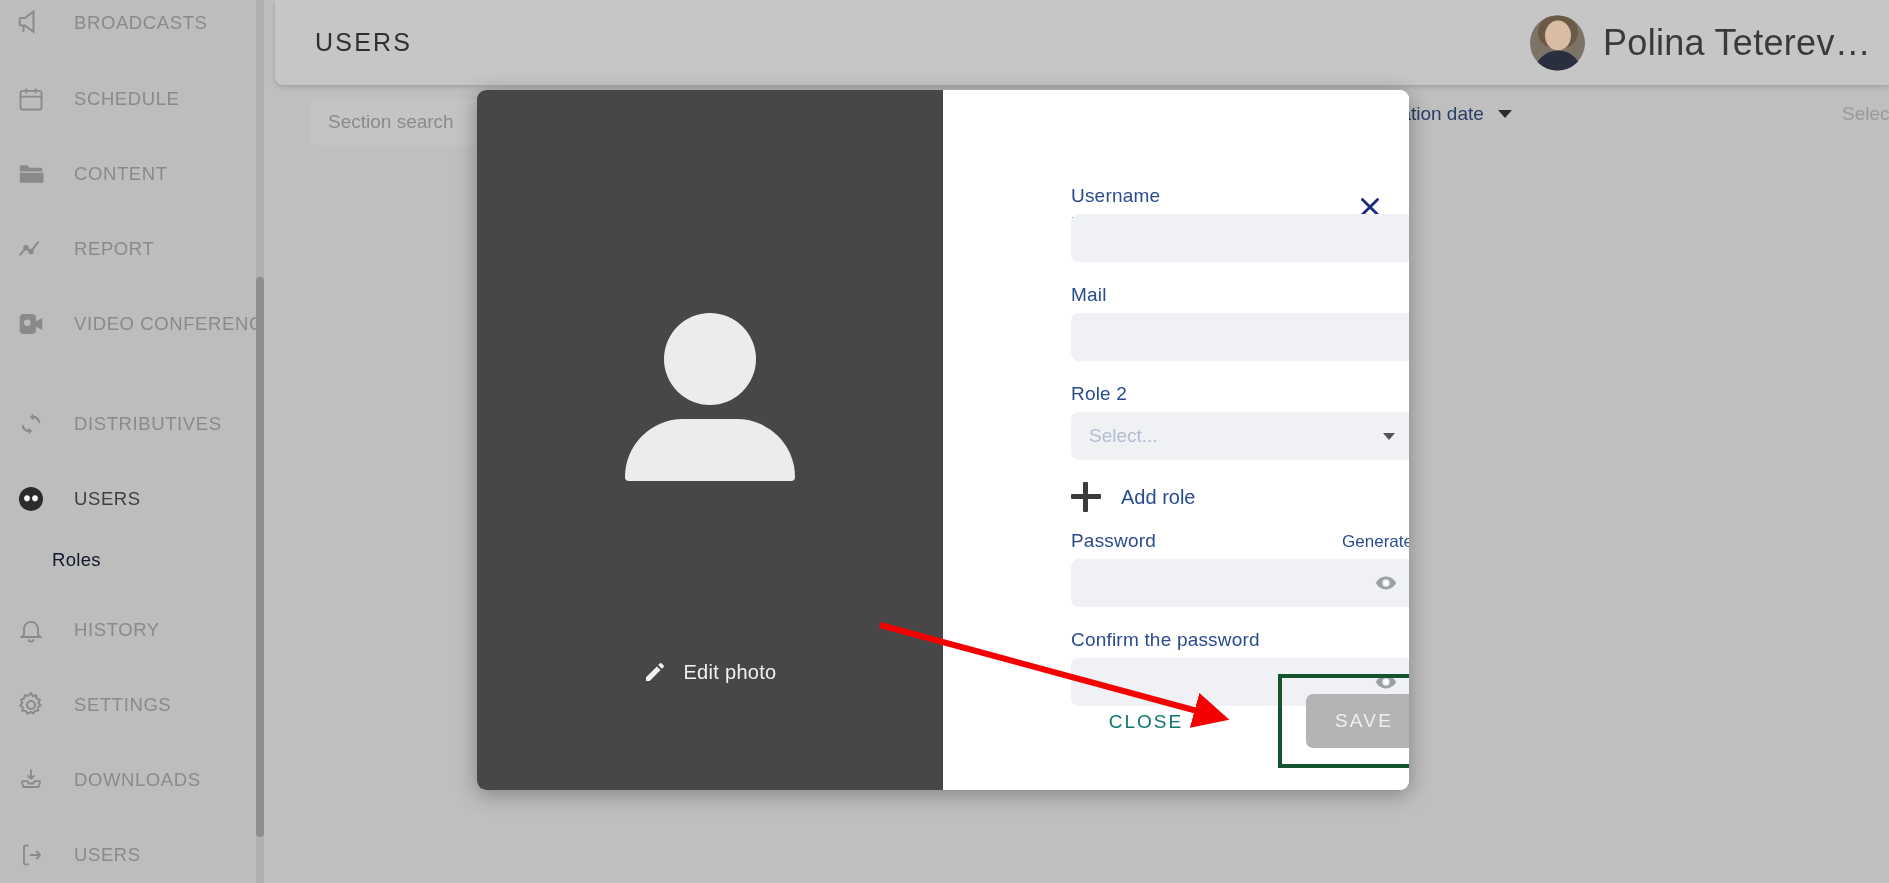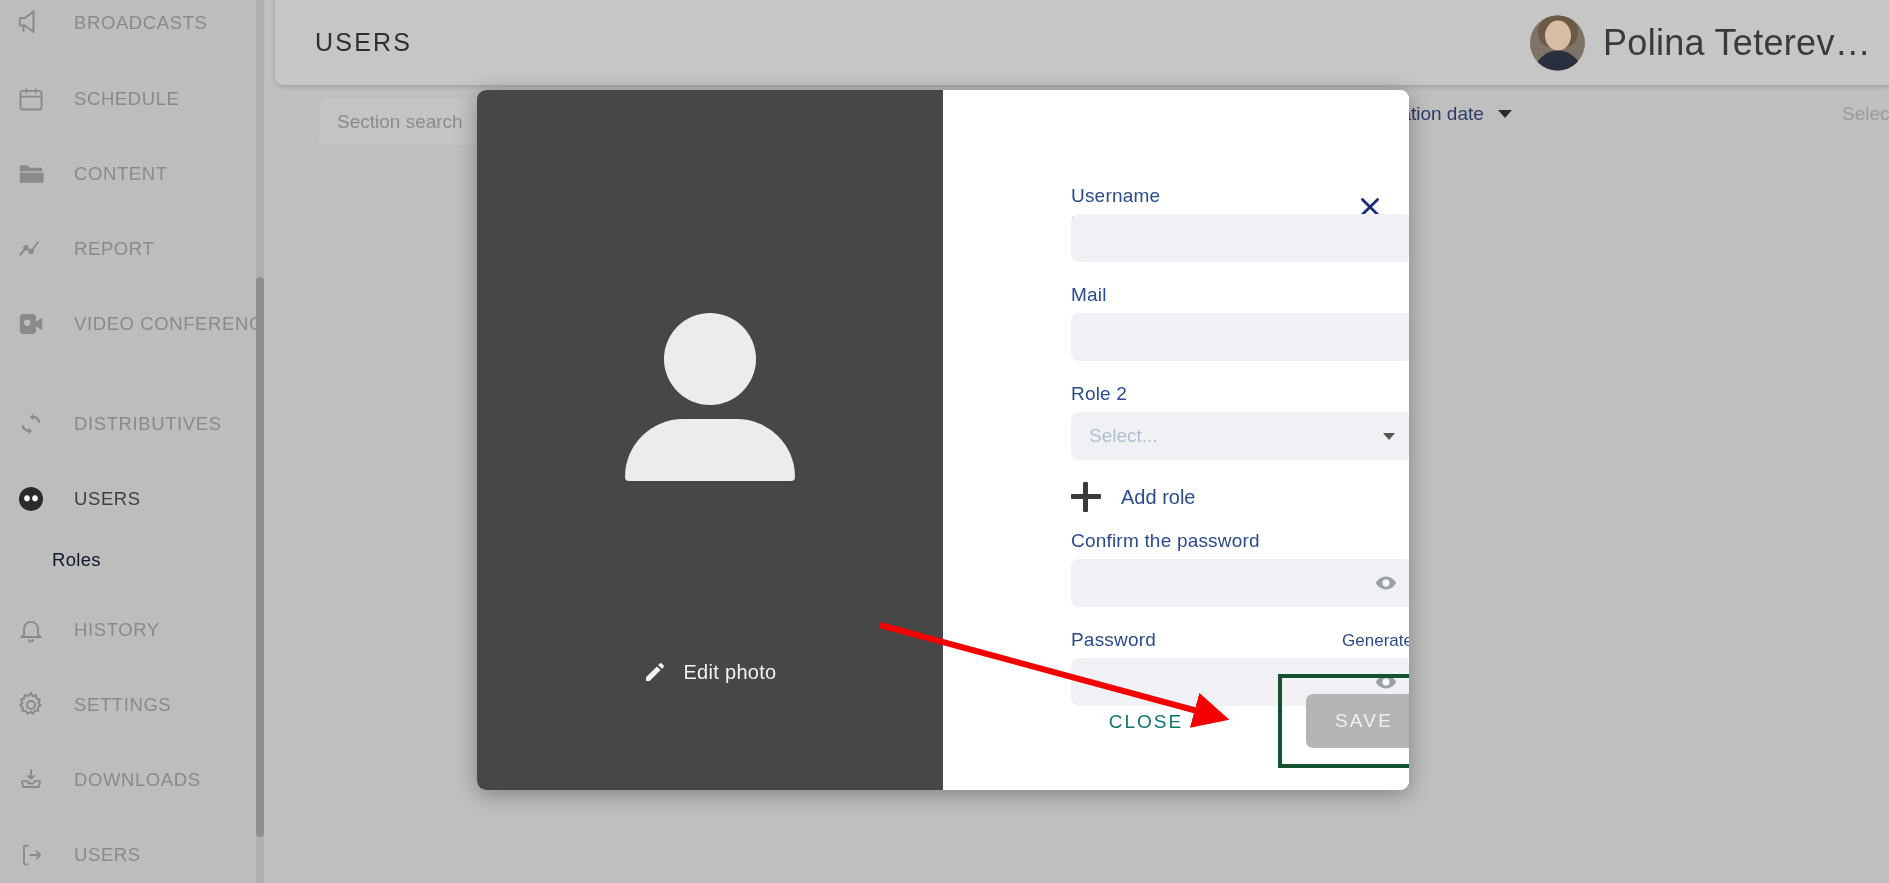--- a/index.html
+++ b/index.html
@@ -96,21 +96,21 @@
     margin-left: 18px; margin-right: 6px;
     font-size: 36px; color: #3a3a3a; font-weight: 400; letter-spacing: .3px;
     white-space: nowrap;
   }
 
   
   #toolbar {
     position: absolute; left: 0; top: 85px; right: 0; height: 74px;
   }
   #section-search {
-    position: absolute; left: 55px; top: 14px;
+    position: absolute; left: 46px; top: 14px;
     width: 228px; height: 46px;
     background: #c4c4c4; border: none; border-radius: 7px;
     padding: 0 18px;
     font-size: 19px; color: #8b8b8b;
     font-family: "Liberation Sans", sans-serif;
   }
   #section-search::placeholder { color: #8b8b8b; opacity: 1; }
   .tb-select {
     position: absolute; top: 18px;
     display: flex; align-items: center;
@@ -442,46 +442,46 @@
         <div class="field-label">Role 2</div>
         <div class="select-box">
           <span>Select...</span>
           <span class="caret"></span>
         </div>
       </div>
 
       <div id="add-role">
         <span class="plus"></span>
         <span class="label">Add role</span>
-      </div>
-
-      <div class="field-block">
-        <div class="field-label">Confirm the password</div>
-        <input class="field-input" type="password" value="" style="">
-        <span class="eye">
-          <svg width="22" height="22" viewBox="0 0 24 24" fill="#9aa0a6">
-            <path d="M12 5C6.5 5 2.2 9.2 1 12c1.2 2.8 5.5 7 11 7s9.8-4.2 11-7c-1.2-2.8-5.5-7-11-7zm0 11a4 4 0 110-8 4 4 0 010 8z"></path>
-            <circle cx="12" cy="12" r="2.1" fill="#ffffff"></circle>
-          </svg>
-        </span>
       </div>
 
       <div class="field-block">
         <div class="pwd-header">
           <span class="field-label" style="margin-bottom:0">Password</span>
           <span class="generate-link">Generate</span>
         </div>
         <input class="field-input" type="password" value="" style="">
         <span class="eye">
           <svg width="22" height="22" viewBox="0 0 24 24" fill="#9aa0a6">
             <path d="M12 5C6.5 5 2.2 9.2 1 12c1.2 2.8 5.5 7 11 7s9.8-4.2 11-7c-1.2-2.8-5.5-7-11-7zm0 11a4 4 0 110-8 4 4 0 010 8z"></path>
             <circle cx="12" cy="12" r="2.1" fill="#ffffff"></circle>
           </svg>
         </span>
       </div>
+
+      <div class="field-block">
+        <div class="field-label">Confirm the password</div>
+        <input class="field-input" type="password" value="" style="">
+        <span class="eye">
+          <svg width="22" height="22" viewBox="0 0 24 24" fill="#9aa0a6">
+            <path d="M12 5C6.5 5 2.2 9.2 1 12c1.2 2.8 5.5 7 11 7s9.8-4.2 11-7c-1.2-2.8-5.5-7-11-7zm0 11a4 4 0 110-8 4 4 0 010 8z"></path>
+            <circle cx="12" cy="12" r="2.1" fill="#ffffff"></circle>
+          </svg>
+        </span>
+      </div>
     </div>
 
     <div id="modal-actions">
       <button id="close-btn">CLOSE</button>
       <div id="save-wrap">
         <button id="save-btn">SAVE</button>
       </div>
     </div>
   </div>
 </div>

